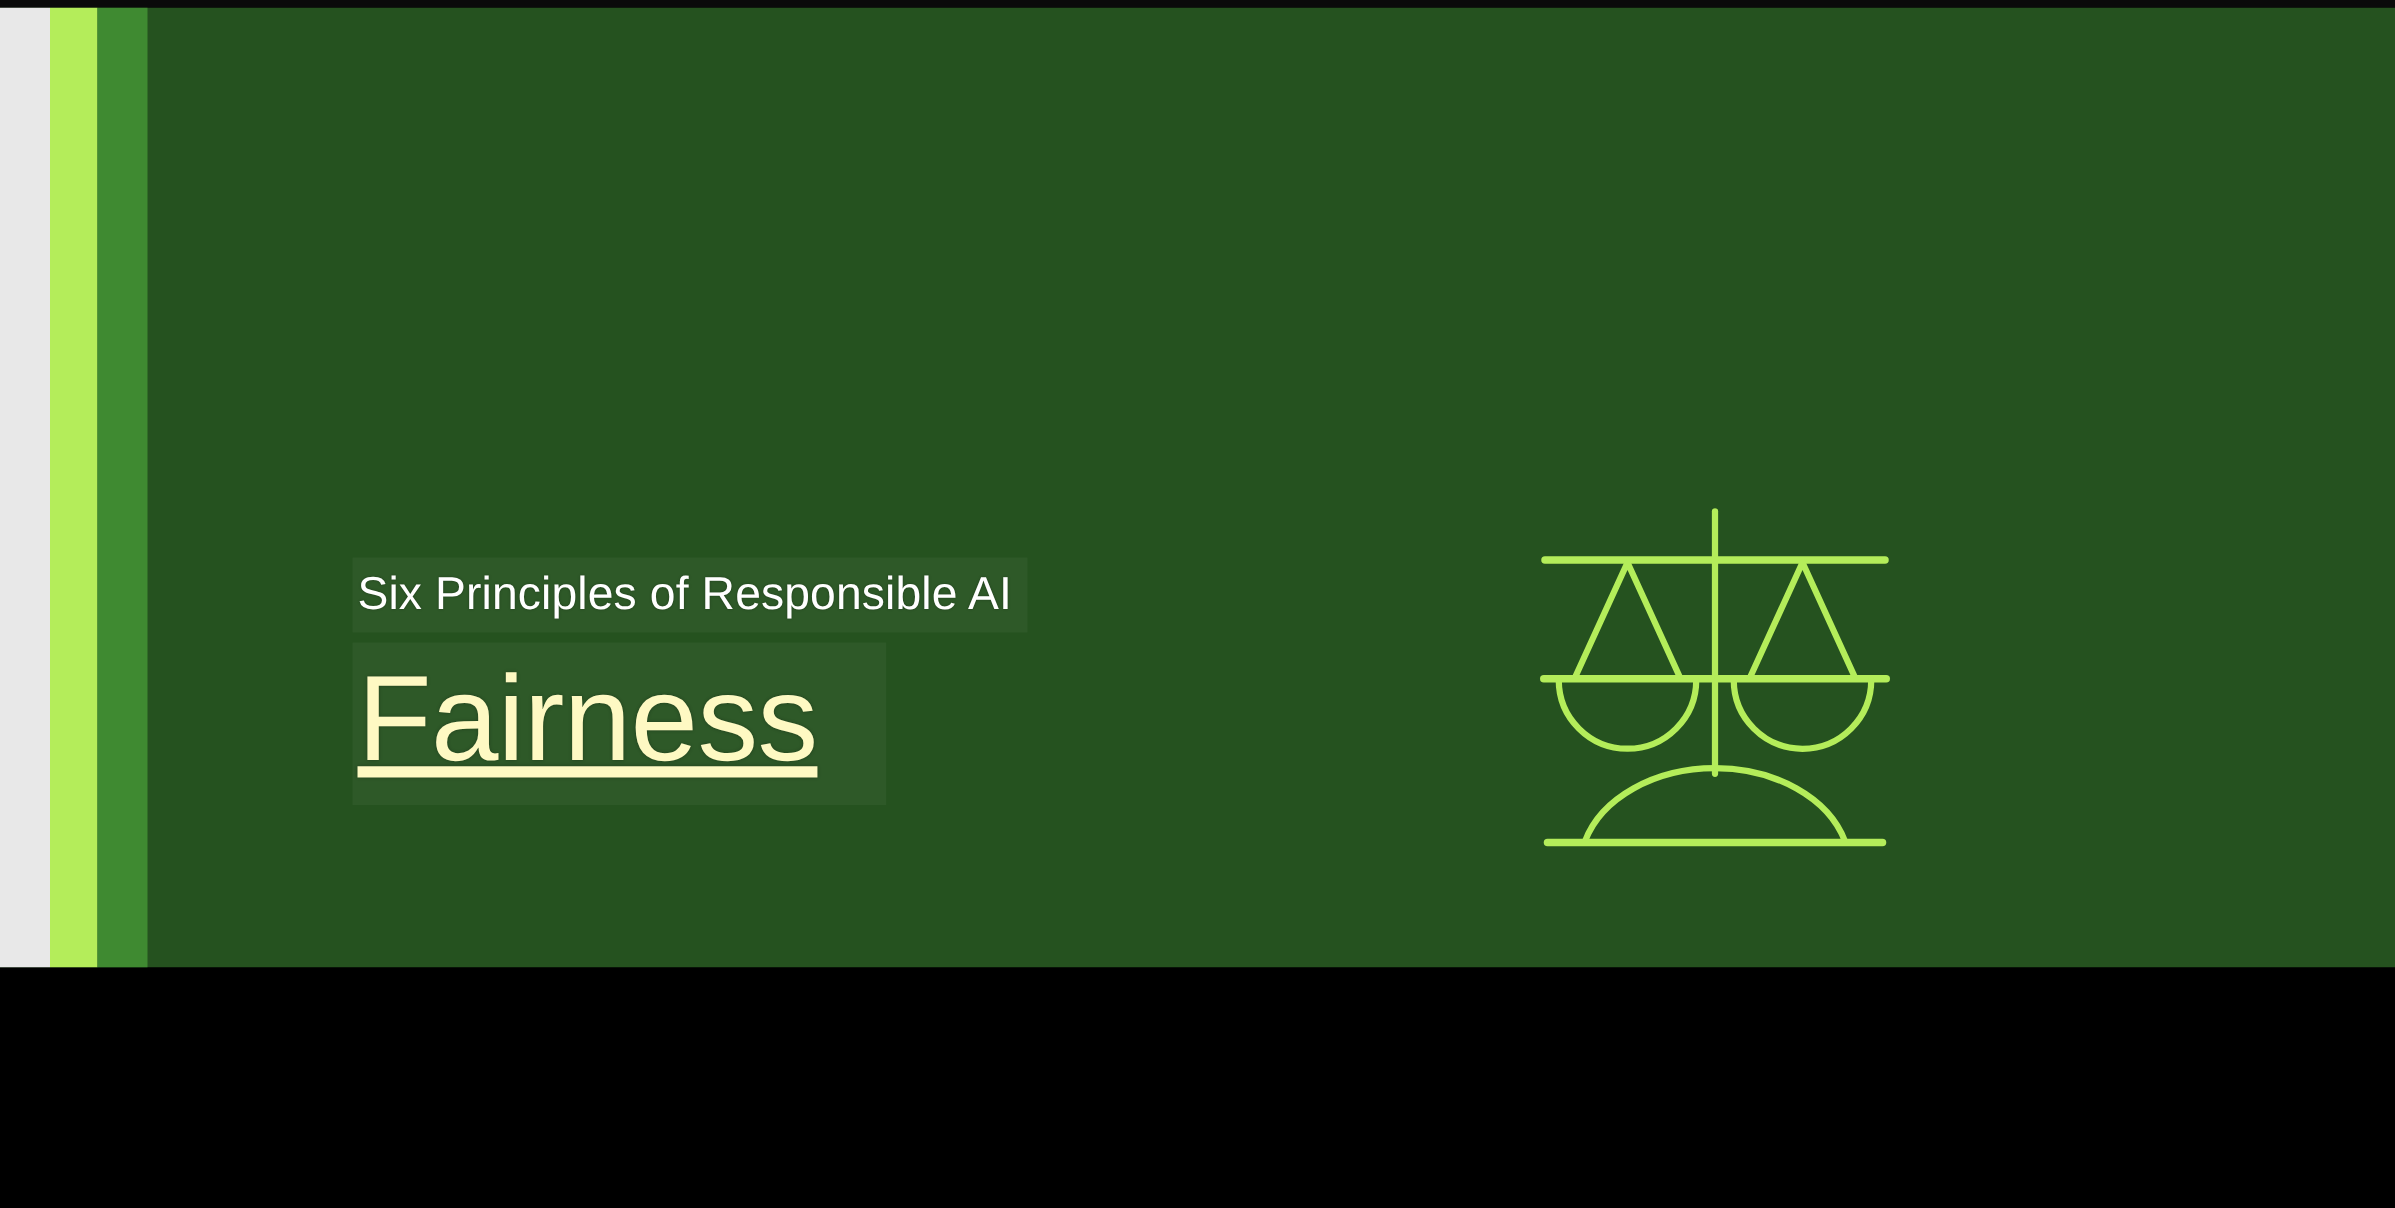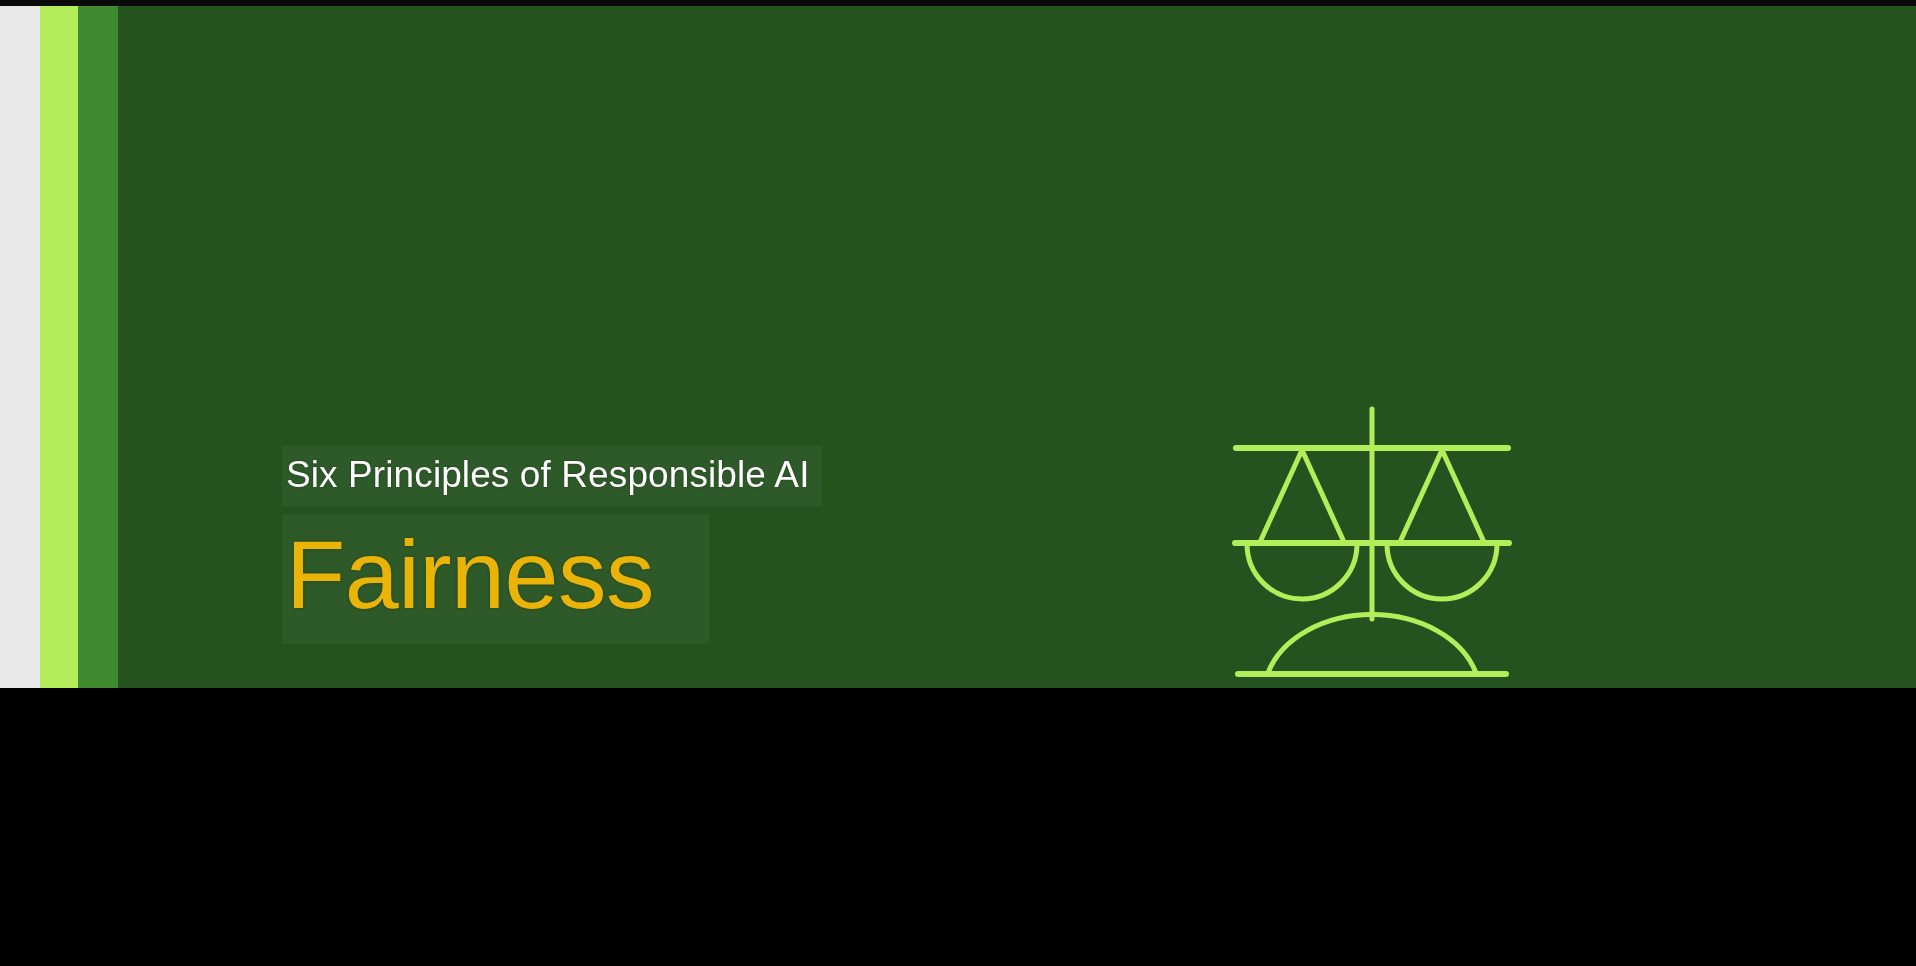--- a/index.html
+++ b/index.html
@@ -8,21 +8,21 @@
     padding: 0;
     background: #000000;
   }
   body {
     font-family: "Liberation Sans", sans-serif;
   }
 
   .slide-frame {
     position: relative;
     width: 1916px;
-    height: 688px;
+    height: 774px;
     overflow: hidden;
     background: #000000;
   }
 
   
   .top-letterbox {
     position: absolute;
     top: 0; left: 0;
     width: 100%;
     height: 6px;
@@ -101,28 +101,29 @@
     white-space: nowrap;
     text-shadow: 0 0 2px rgba(0,0,0,0.35);
   }
 
   .headline-wrap {
     margin-top: 8px;
   }
   .headline {
     display: inline-block;
     background: rgba(255,255,255,0.045);
-    color: #eab308;
+    color: #fef9c3;
     font-size: 97px;
     font-weight: 400;
     line-height: 1.05;
     letter-spacing: -0.5px;
     padding: 10px 55px 18px 4px;
     white-space: nowrap;
     text-shadow: 0 0 3px rgba(0,0,0,0.30);
+    text-decoration: underline;
   }
 
   
   .ms-lockup {
     position: absolute;
     left: 294px;
     top: 828px;
     display: flex;
     align-items: center;
     z-index: 25;

